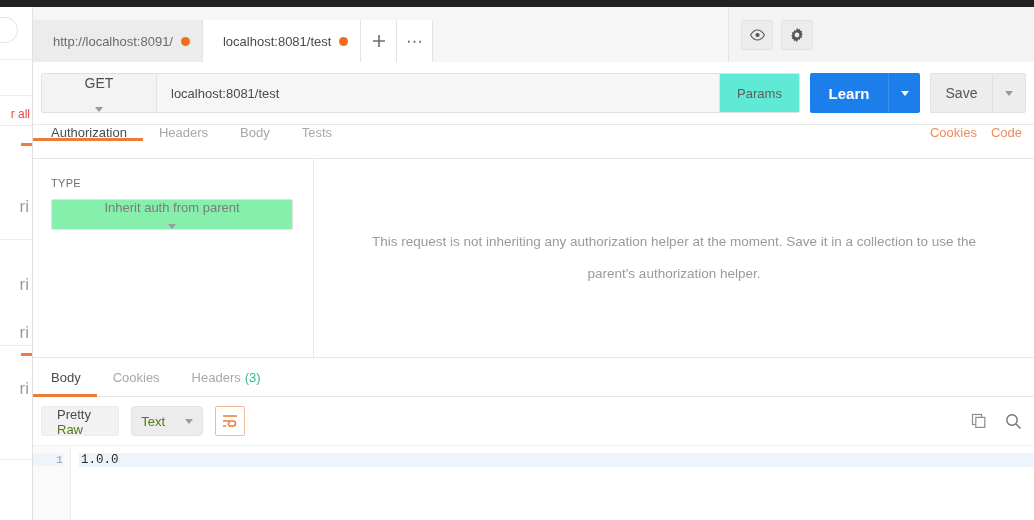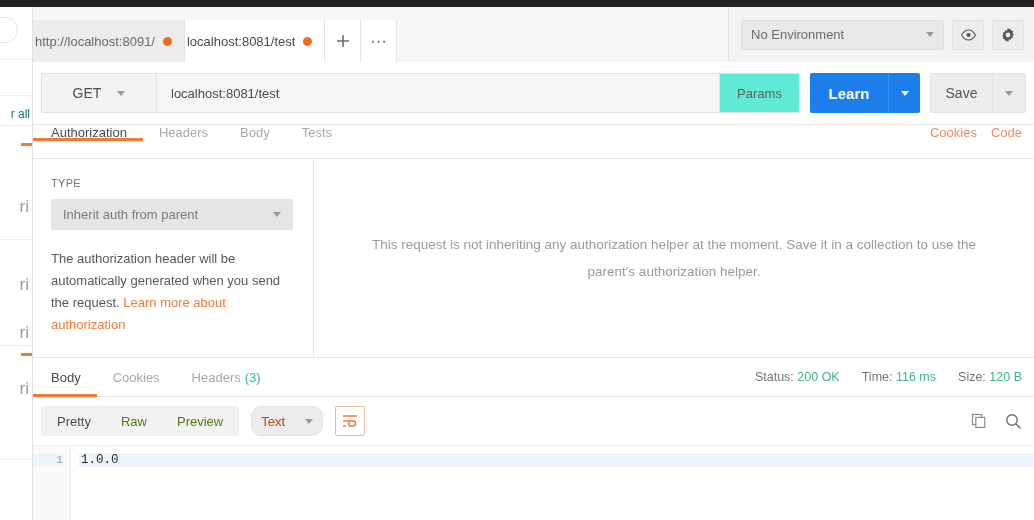--- a/index.html
+++ b/index.html
@@ -31,21 +31,21 @@
     width: 36px; height: 26px; border: 1px solid #e3e3e3; border-radius: 14px;
     background: #fff;
   }
   .sv-text {
     position: absolute; right: 3px;
     font-size: 17px; color: #9b9b9b; white-space: nowrap;
     overflow: hidden;
   }
   .sv-clear {
     position: absolute; right: 2px; top: 100px;
-    font-size: 12px; color: #0f766e; white-space: nowrap;
+    font-size: 12px; color: #ef4444; white-space: nowrap;
   }
   .sv-divider { position:absolute; left:0; width:33px; height:1px; background:#ededed; }
   .sv-accent { position: absolute; right: 0; width: 11px; height: 3px; background:#ef7b38; }
 
   
   .main {
     position: absolute; left: 33px; top: 7px;
     width: 1001px; height: 513px; background: #fff;
   }
 
@@ -56,21 +56,21 @@
   }
   .tabs-zone {
     position:absolute; left:0; top:0; height:55px; width:696px;
     background:#f6f6f6; border-right:1px solid #e2e2e2;
     display:flex; align-items:flex-end;
   }
   .req-tab {
     position: relative;
     height: 42px; min-width: 140px;
     display: flex; align-items: center; gap: 8px;
-    padding: 0 12px 0 2px;
+    padding: 0 12px 0 20px;
     border-right: 1px solid #e3e3e3;
     font-size: 13px;
     color: #6b6b6b;
     background: #ececec;
     white-space: nowrap;
   }
   .req-tab.active { background: #ffffff; color: #4a4a4a; }
   .req-tab .label { max-width: 120px; overflow: hidden; text-overflow: clip; display:block; }
   .unsaved-dot { width: 9px; height: 9px; border-radius: 50%; background: #f26b21; flex: 0 0 auto; }
   .tab-btn {
@@ -106,21 +106,21 @@
     display: flex; align-items: center; padding: 0 8px 0 8px; gap: 0;
   }
   .url-group {
     flex: 1 1 auto; display: flex; align-items: stretch; height: 40px;
     border: 1px solid #e0e0e0; border-radius: 2px; background: #f6f6f6;
     overflow: hidden;
   }
   .method-box {
     width: 115px; display: flex; align-items: center; justify-content: center;
     gap: 16px; background: #f3f3f3; border-right: 1px solid #e3e3e3;
-    font-size: 14px; color: #4f4f4f; cursor: pointer;
+    font-size: 14px; color: #4f4f4f; cursor: pointer; flex-direction: column;
   }
   .url-input {
     flex: 1 1 auto; display: flex; align-items: center;
     padding-left: 14px; font-size: 13px; color: #4a4a4a; background: #f6f6f6;
   }
   .params-btn {
     width: 80px; display: flex; align-items: center; justify-content: center;
     background: #5eead4; border-left: 1px solid #e3e3e3;
     font-size: 13px; color: #606060; cursor: pointer;
   }
@@ -168,63 +168,63 @@
   
   .authpane {
     position: absolute; left: 0; top: 152px; width: 1001px; height: 199px;
     display: flex; border-bottom: 1px solid #e5e5e5; background: #fff;
   }
   .auth-left {
     width: 281px; border-right: 1px solid #e8e8e8; padding: 18px 20px 0 18px;
   }
   .type-label { font-size: 11px; color: #6f6f6f; letter-spacing: .3px; margin-bottom: 10px; }
   .type-select {
-    height: 31px; background: #e5e5e5; border: 1px solid #e2e2e2; border-radius: 2px;
+    height: 31px; background: #86efac; border: 1px solid #e2e2e2; border-radius: 2px;
     display:flex; align-items:center; justify-content:space-between; padding: 0 11px;
-    color: #7b7b7b; font-size: 13px; cursor:pointer;
+    color: #7b7b7b; font-size: 13px; cursor:pointer;flex-direction:column;
   }
   .auth-help {
     margin-top: 18px; font-size: 13px; line-height: 22px; color: #585858; max-width: 240px;
   }
   .auth-help a { color: #ef7b38; text-decoration: none; cursor:pointer; }
   .auth-right {
     flex: 1 1 auto; display:flex; align-items:center; justify-content:center;
     padding: 0 28px;
   }
   .auth-note {
-    max-width: 640px; text-align:center; font-size: 13.5px; line-height: 27px; color: #9a9a9a;
+    max-width: 640px; text-align:center; font-size: 13.5px; line-height: 32px; color: #9a9a9a;
   }
 
   
   .resptabs {
     position: absolute; left: 0; top: 351px; width: 1001px; height: 39px;
     display:flex; align-items:stretch; border-bottom: 1px solid #e5e5e5; background:#fff;
   }
   .resp-meta {
     margin-left:auto; display:flex; align-items:center; gap:22px; padding-right: 12px;
     font-size: 12.5px; color: #757575; white-space: nowrap;
   }
   .resp-meta b { font-weight: normal; color: #39b982; }
   .headers-count { color: #39b982; margin-left: 4px; }
 
   .resp-toolbar {
     position: absolute; left: 0; top: 390px; width: 1001px; height: 48px;
     display:flex; align-items:center; padding: 0 12px 0 8px; background:#fff;
   }
   .seg {
-    display:flex; height:30px; background:#f2f2f2; border:1px solid #ececec; border-radius:2px; overflow:hidden;
+    display:flex; height:30px; background:#f2f2f2; border:1px solid #ececec; border-radius:2px; overflow:hidden;flex-direction:column;
   }
   .seg div {
     padding: 0 15px; display:flex; align-items:center; font-size:13px; color:#4d7c0f; cursor:pointer;
   }
   .seg div.active { color:#4a4a4a; background:#f2f2f2; }
   .fmt-select {
     margin-left: 12px; height:30px; min-width:72px; background:#ececec; border:1px solid #e3e3e3;
-    border-radius:10px; display:flex; align-items:center; justify-content:space-between;
-    padding: 0 9px; gap: 12px; font-size:13px; color:#c2410c; cursor:pointer;
+    border-radius:4px; display:flex; align-items:center; justify-content:space-between;
+    padding: 0 9px; gap: 12px; font-size:13px; color:#4d7c0f; cursor:pointer;
   }
   .wrap-btn {
     margin-left: 12px; width:30px; height:30px; border:1px solid #f0b999; border-radius:2px;
     display:flex; align-items:center; justify-content:center; background:#fff; cursor:pointer;
   }
   .tb-right { margin-left:auto; display:flex; align-items:center; gap:18px; color:#9a9a9a; }
 
   .resp-body {
     position:absolute; left:0; top:438px; width:1001px; height:82px; background:#fff;
     display:flex; border-top:1px solid #f0f0f0;
@@ -280,24 +280,20 @@
         </div>
         <div class="tab-btn">
           <svg width="14" height="14" viewBox="0 0 14 14">
               <path d="M7 1v12M1 7h12" stroke="#6d6d6d" stroke-width="1.6"></path>
             </svg>
         </div>
         <div class="tab-btn ellipsis">⋯</div>
       </div>
 
       <div class="env-zone">
-        <div class="env-select">
-          <span>No Environment</span>
-          <span class="caret"></span>
-        </div>
         <div class="icon-btn">
           <svg width="17" height="12" viewBox="0 0 17 12">
             <path d="M8.5 1C4.5 1 1.5 6 1.5 6s3 5 7 5 7-5 7-5-3-5-7-5z" fill="none" stroke="#555" stroke-width="1.1"></path>
             <circle cx="8.5" cy="6" r="2.1" fill="#555"></circle>
           </svg>
         </div>
         <div class="icon-btn">
           <svg width="16" height="16" viewBox="0 0 16 16">
             <path d="M8 0.8l1.1 1.6 1.9-.5.3 1.9 1.9.4-.7 1.8 1.4 1.3-1.4 1.3.7 1.8-1.9.4-.3 1.9-1.9-.5L8 15.2l-1.1-1.6-1.9.5-.3-1.9-1.9-.4.7-1.8L2.1 8.7 3.5 7.4l-.7-1.8 1.9-.4.3-1.9 1.9.5z" fill="#555"></path>
             <circle cx="8" cy="8" r="2.4" fill="#ececec"></circle>
@@ -342,40 +338,32 @@
       </div>
     </div>
 
     <div class="authpane">
       <div class="auth-left">
         <div class="type-label">TYPE</div>
         <div class="type-select">
           <span>Inherit auth from parent</span>
           <span class="caret"></span>
         </div>
-        <div class="auth-help">
-          <span>The authorization header will be automatically generated when you send the request. </span><a>Learn more about authorization</a>
-        </div>
       </div>
       <div class="auth-right">
         <div class="auth-note">This request is not inheriting any authorization helper at the moment. Save it in a collection to use the parent's authorization helper.</div>
       </div>
     </div>
 
     <div class="resptabs">
       <div class="rt active">Body</div>
       <div class="rt">Cookies</div>
       <div class="rt">
         <span>Headers</span>
         <span class="headers-count">(3)</span>
-      </div>
-      <div class="resp-meta">
-        <span><span>Status:</span> <b>200 OK</b></span>
-        <span><span>Time:</span> <b>116 ms</b></span>
-        <span><span>Size:</span> <b>120 B</b></span>
       </div>
     </div>
 
     <div class="resp-toolbar">
       <div class="seg">
         <div class="active">Pretty</div>
         <div>Raw</div>
         <div>Preview</div>
       </div>
       <div class="fmt-select">

